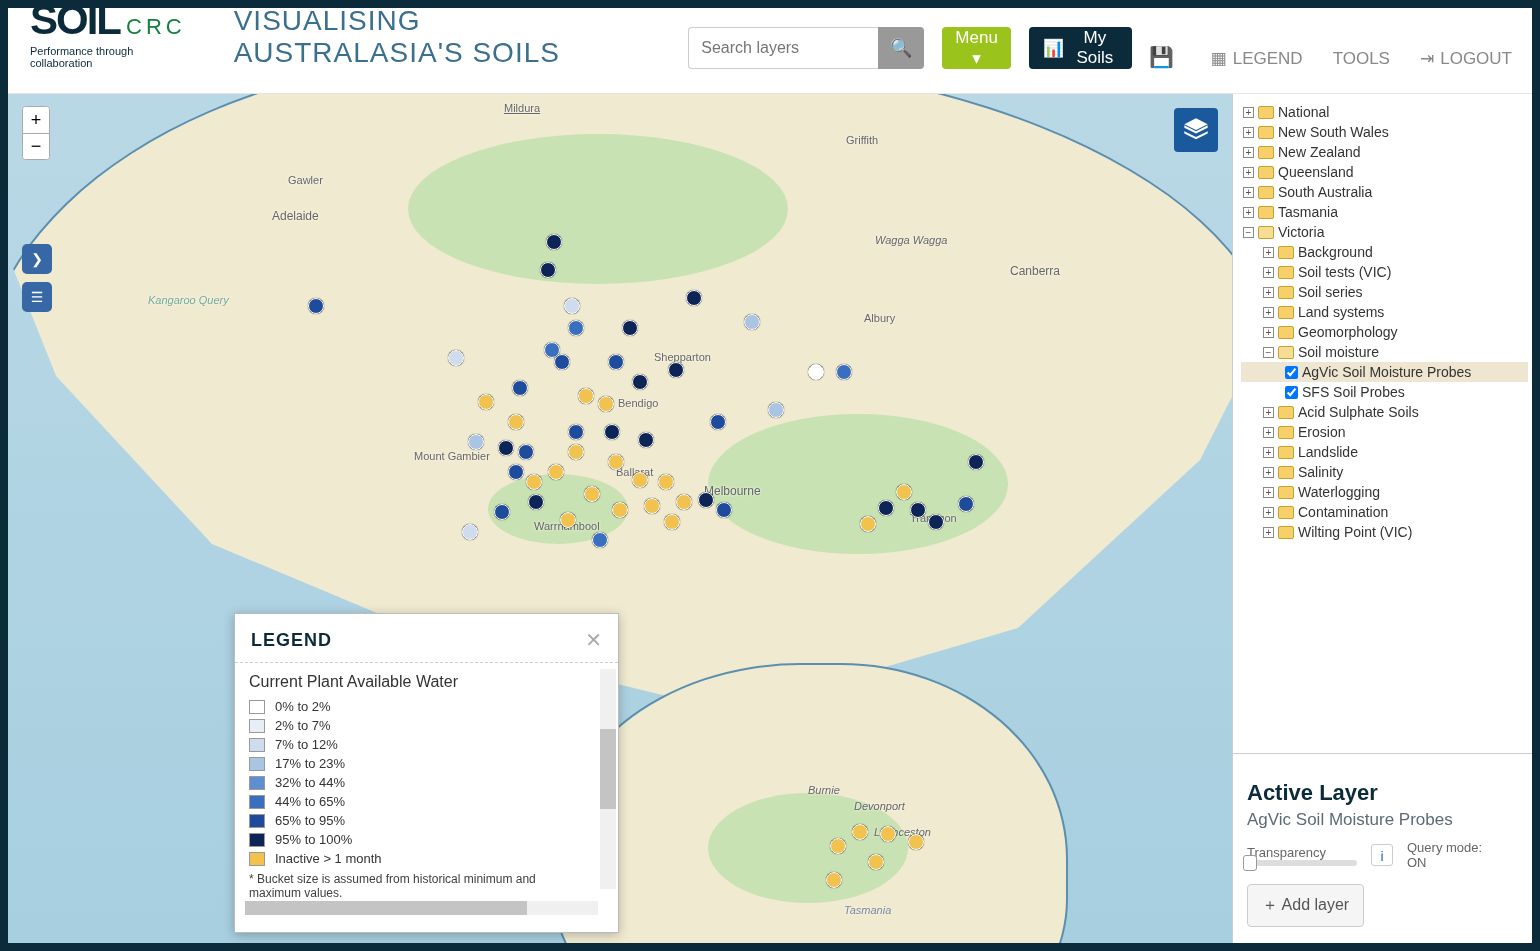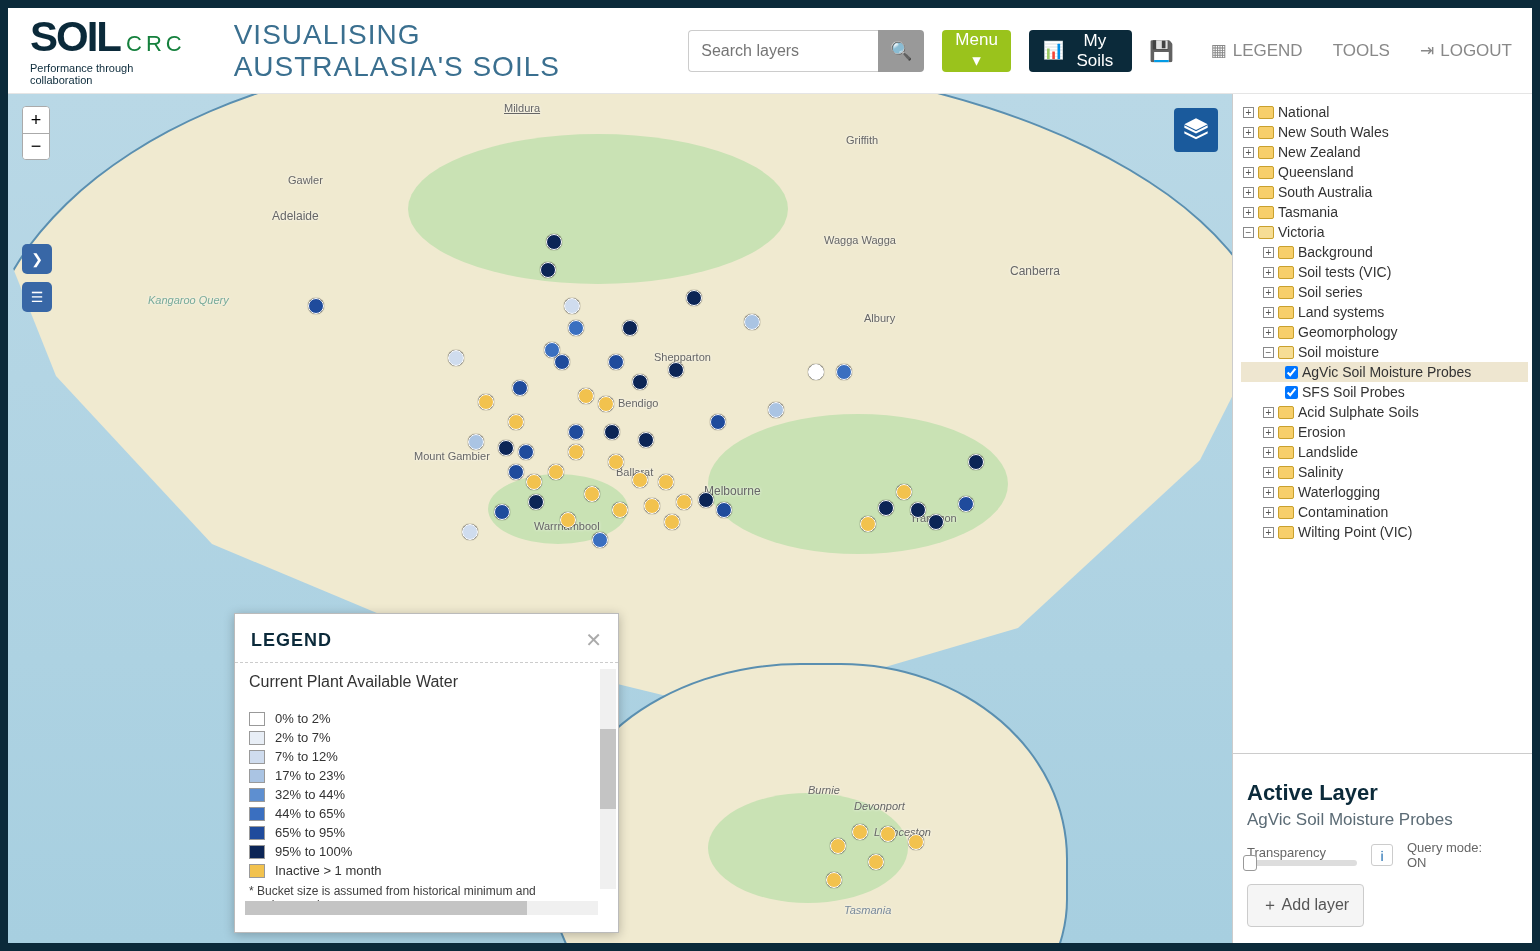--- a/index.html
+++ b/index.html
@@ -14,22 +14,22 @@
 .app {
   position: absolute;
   inset: 8px;
   background: #fff;
   display: flex;
   flex-direction: column;
 }
 
 .header {
   display: flex;
-  align-items: center;
-  padding: 10px 20px 10px 22px;
+  align-items: flex-end;
+  padding: 10px 20px 24px 22px;
   gap: 18px;
   border-bottom: 1px solid #e5e5e5;
   height: 86px;
 }
 .logo-block { display: flex; flex-direction: column; gap: 4px; }
 .logo-main { display: flex; align-items: baseline; }
 .logo-soil { font: 800 42px/1 Arial; color: #0b2a3a; letter-spacing: -2px; }
 .logo-crc  { font: 300 22px/1 Arial; color: #15803d; letter-spacing: 4px; margin-left: 6px; }
 .logo-tag  { font: 11px Arial; color: #0b2a3a; }
 .app-title { font: 300 28px Arial; color: #3a6f8f; letter-spacing: 1px; margin-left: 30px; }
@@ -79,21 +79,21 @@
 .g1 { top: 40px; left: 400px; width: 380px; height: 150px; }
 .g2 { top: 320px; left: 700px; width: 300px; height: 140px; }
 .g3 { top: 380px; left: 480px; width: 140px; height: 70px; }
 .g4 { bottom: 40px; left: 700px; width: 200px; height: 110px; }
 
 .map-label { position: absolute; font: 11px Arial; color: #666; text-shadow: 0 0 3px #fff; white-space: nowrap; }
 .ml-mildura  { top: 8px;   left: 496px; text-decoration: underline; }
 .ml-griffith { top: 40px;  left: 838px; }
 .ml-gawler   { top: 80px;  left: 280px; }
 .ml-adelaide { top: 115px; left: 264px; font-size: 12px; }
-.ml-wagga    { top: 140px; left: 816px; }
+.ml-wagga    { top: 140px; left: 867px; font-style: italic; }
 .ml-canberra { top: 170px; left: 1002px; font-size: 12px; }
 .ml-kangaroo { top: 200px; left: 140px; font-style: italic; color: #7a9; }
 .ml-albury   { top: 218px; left: 856px; }
 .ml-sheppar  { top: 257px; left: 646px; }
 .ml-bendigo  { top: 303px; left: 610px; }
 .ml-mtgamb   { top: 356px; left: 406px; }
 .ml-ballarat { top: 372px; left: 608px; }
 .ml-melb     { top: 390px; left: 696px; font-size: 12px; }
 .ml-traral   { top: 418px; left: 902px; }
 .ml-warrn    { top: 426px; left: 526px; }
@@ -133,21 +133,21 @@
   position: absolute; left: 226px; bottom: 10px; width: 385px; height: 320px;
   background: #fff; border: 1px solid #bbb; box-shadow: 0 2px 10px rgba(0,0,0,.25);
 }
 .legend-head {
   padding: 14px 16px 10px; display: flex; justify-content: space-between;
   align-items: center; border-bottom: 1px dashed #ccc;
 }
 .legend-title { font: bold 18px Arial; color: #0b2a3a; letter-spacing: 1px; }
 .legend-close { color: #aaa; font-size: 20px; cursor: pointer; }
 .legend-body { position: relative; padding: 10px 0 0 14px; font-size: 14px; color: #333; height: 256px; }
-.legend-sub { font-size: 16px; margin-bottom: 18px; }
+.legend-sub { font-size: 16px; margin-bottom: 6px; }
 .legend-row { display: flex; gap: 10px; align-items: center; font-size: 13px; padding: 2px 0; }
 .swatch { width: 16px; height: 14px; border: 1px solid #999; }
 .legend-note { font-size: 12px; color: #404040; padding-top: 4px; width: 300px; }
 .vscroll { position: absolute; right: 2px; top: 6px; width: 16px; height: 220px; background: #f0f0f0; }
 .vscroll .thumb { position: absolute; top: 60px; width: 100%; height: 80px; background: #c4c4c4; }
 .hscroll { position: absolute; left: 10px; bottom: 4px; right: 20px; height: 14px; background: #f0f0f0; }
 .hscroll .thumb { position: absolute; left: 0; width: 80%; height: 100%; background: #c4c4c4; }
 
 
 .rpanel {

